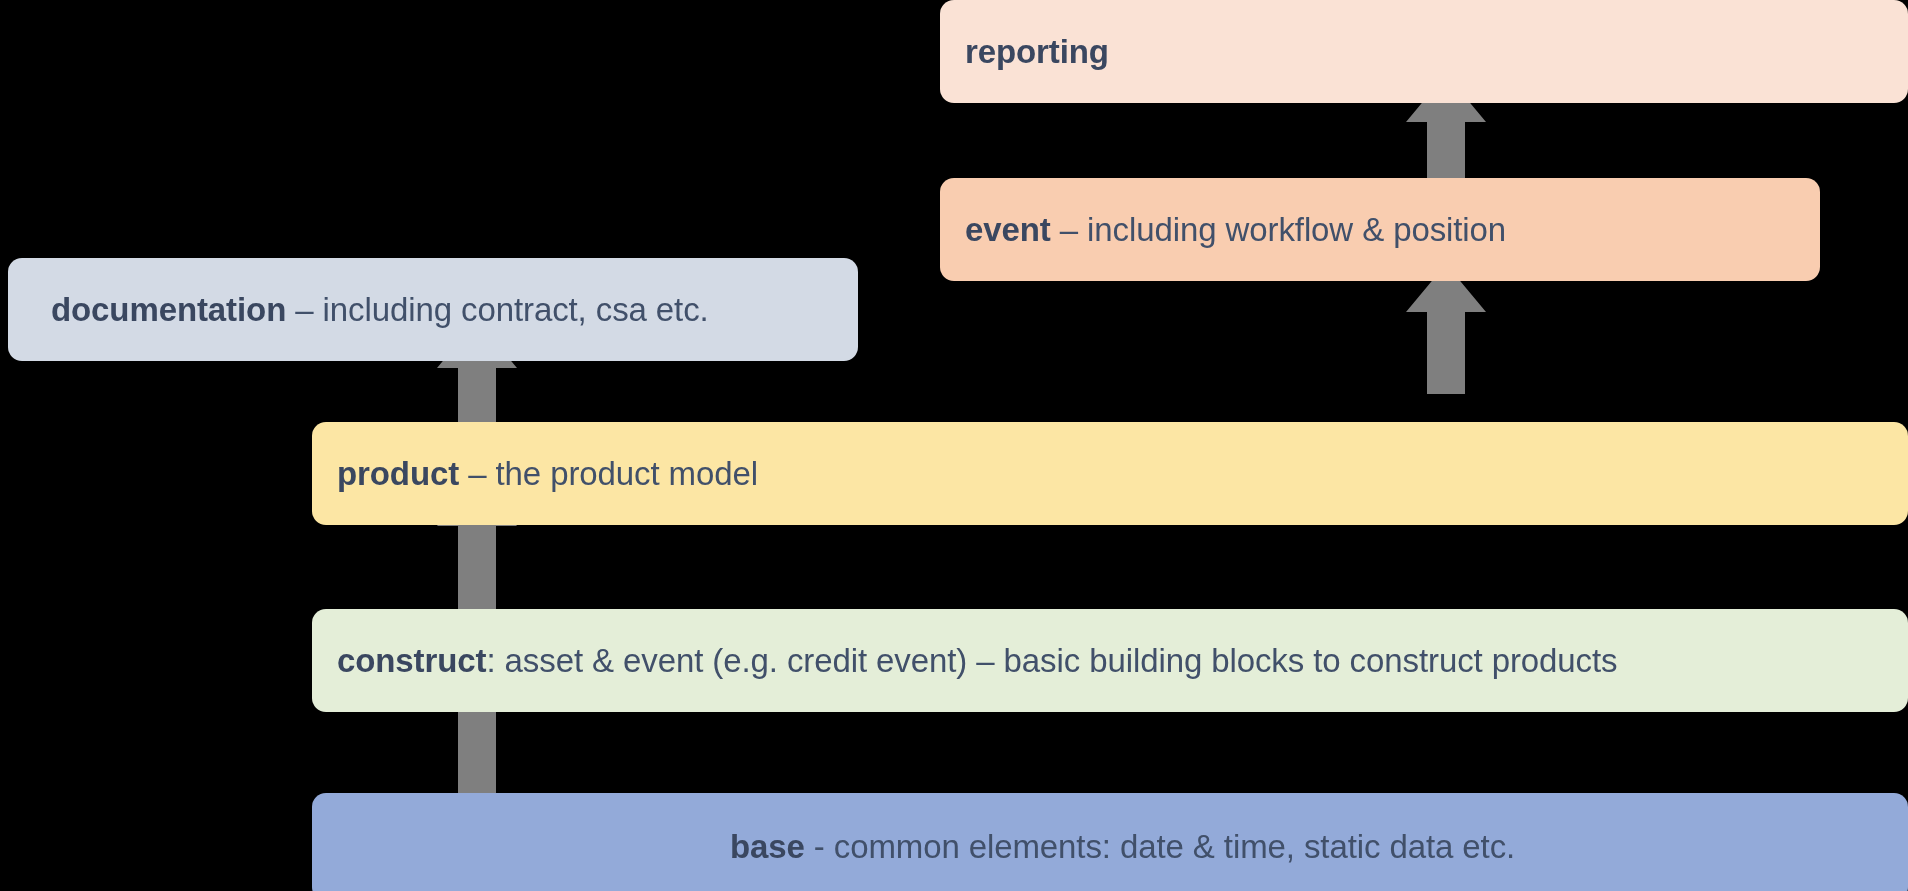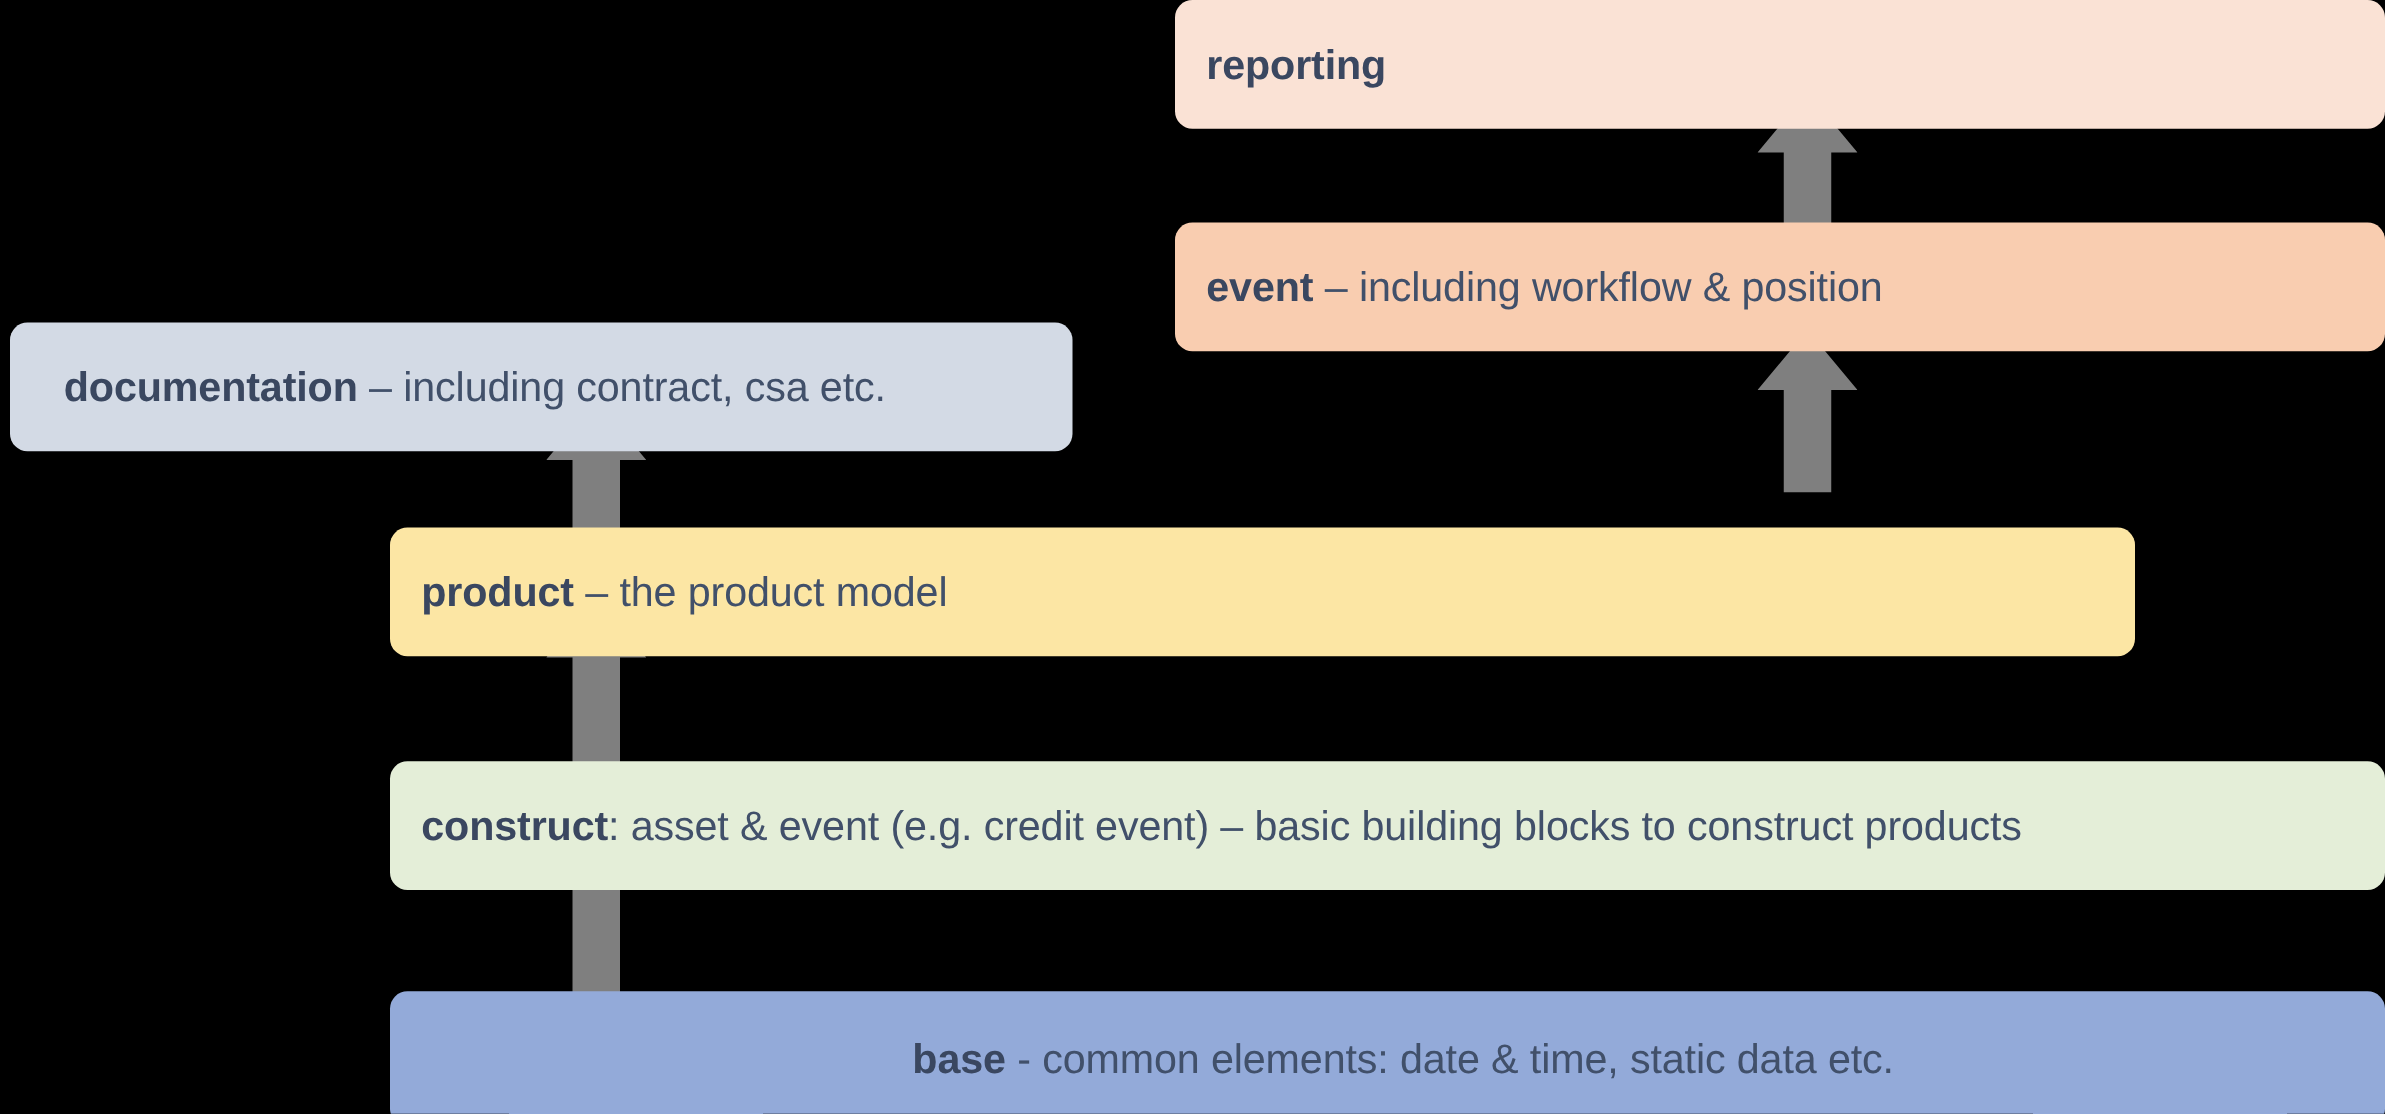--- a/index.html
+++ b/index.html
@@ -79,27 +79,27 @@
         <svg width="80" height="130" viewBox="0 0 80 130">
           <polygon points="40.0,0.0 80.0,48.0 59.0,48.0 59.0,130.0 21.0,130.0 21.0,48.0 0.0,48.0" fill="#7f7f7f"></polygon>
         </svg>
       </div>
     </div>
 
   <div id="box-layer">
       <div class="layer-box" style="left: 940px; top: 0px; width: 968px; height: 103px; background: rgb(250, 226, 213);">
         <div class="layer-label"><span class="term">reporting</span><span class="rest"></span><span class="rest"></span></div>
       </div>
-      <div class="layer-box" style="left: 940px; top: 178px; width: 968px; height: 103px; background: rgb(249, 205, 176);">
+      <div class="layer-box" style="left: 940px; top: 178px; width: 880px; height: 103px; background: rgb(249, 205, 176);">
         <div class="layer-label"><span class="term">event</span><span class="rest"> – </span><span class="rest">including workflow &amp; position</span></div>
       </div>
       <div class="layer-box" style="left: 8px; top: 258px; width: 850px; height: 103px; background: rgb(211, 218, 229); padding-left: 18px;">
         <div class="layer-label"><span class="term">documentation</span><span class="rest"> – </span><span class="rest">including contract, csa etc.</span></div>
       </div>
-      <div class="layer-box" style="left: 312px; top: 422px; width: 1396px; height: 103px; background: rgb(252, 230, 164);">
+      <div class="layer-box" style="left: 312px; top: 422px; width: 1596px; height: 103px; background: rgb(252, 230, 164);">
         <div class="layer-label"><span class="term">product</span><span class="rest"> – </span><span class="rest">the product model</span></div>
       </div>
       <div class="layer-box" style="left: 312px; top: 609px; width: 1596px; height: 103px; background: rgb(228, 238, 216);">
         <div class="layer-label"><span class="term">construct</span><span class="rest">: </span><span class="rest">asset &amp; event (e.g. credit event) – basic building blocks to construct products</span></div>
       </div>
       <div class="layer-box" style="left: 312px; top: 793px; width: 1596px; height: 108px; background: rgb(147, 170, 217); justify-content: center;">
         <div class="layer-label"><span class="term">base</span><span class="rest"> - </span><span class="rest">common elements: date &amp; time, static data etc.</span></div>
       </div>
     </div>
 </div>

